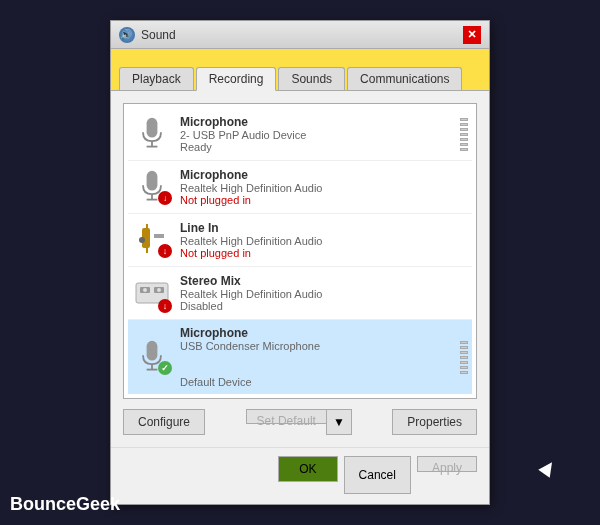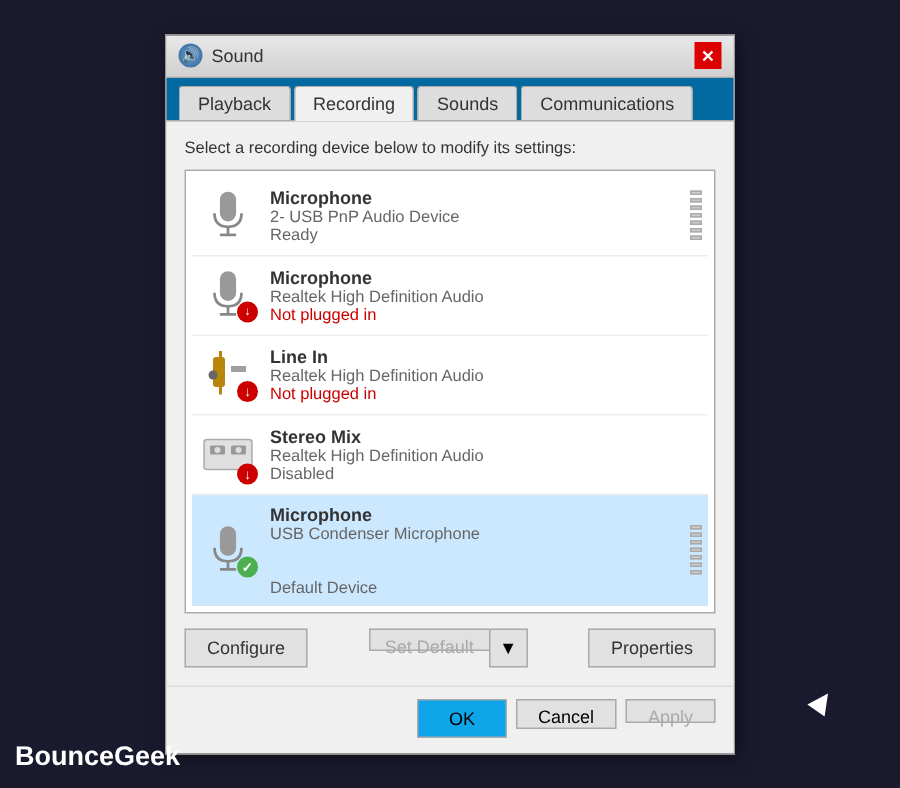--- a/index.html
+++ b/index.html
@@ -75,22 +75,22 @@
       border: none;
       cursor: pointer;
       display: flex;
       align-items: center;
       justify-content: center;
       font-size: 11px;
       color: white;
       font-weight: bold;
     }
     .tabs-container {
-      background: #0369a1;
-      padding: 5px 8px 0;
+      background: #fde047;
+      padding: 18px 8px 0;
       display: flex;
       gap: 2px;
     }
     .tab {
       padding: 4px 12px;
       font-size: 12px;
       background: #ddd;
       border: 1px solid #aaa;
       border-bottom: none;
       cursor: pointer;
@@ -232,32 +232,32 @@
       display: flex;
       justify-content: flex-end;
       padding: 8px 12px 10px;
       gap: 6px;
       background: #f0f0f0;
       border-top: 1px solid #ddd;
     }
     .ok-btn {
       padding: 4px 20px;
       font-size: 12px;
-      background: #0ea5e9;
+      background: #4d7c0f;
       border: 1px solid #aaa;
       cursor: pointer;
       height: 26px;
     }
     .cancel-btn {
       padding: 4px 14px;
       font-size: 12px;
       background: #e1e1e1;
       border: 1px solid #aaa;
       cursor: pointer;
-      height: 20px;
+      height: 38px;
     }
     .apply-btn {
       padding: 4px 14px;
       font-size: 12px;
       background: #e1e1e1;
       border: 1px solid #aaa;
       cursor: pointer;
       height: 16px;
       color: #aaa;
     }
@@ -281,21 +281,20 @@
   </div>
 
   <div class="tabs-container">
     <div class="tab">Playback</div>
     <div class="tab active">Recording</div>
     <div class="tab">Sounds</div>
     <div class="tab">Communications</div>
   </div>
 
   <div class="content">
-    <div class="instruction">Select a recording device below to modify its settings:</div>
 
     <div class="devices-list">
 
       <div class="device-item">
         <div class="device-icon-wrap">
           <svg class="mic-svg" viewBox="0 0 32 40">
             <rect x="10" y="2" width="12" height="22" rx="6" fill="#999"></rect>
             <path d="M6 18 Q6 28 16 28 Q26 28 26 18" stroke="#888" stroke-width="2" fill="none"></path>
             <line x1="16" y1="28" x2="16" y2="34" stroke="#888" stroke-width="2"></line>
             <line x1="10" y1="34" x2="22" y2="34" stroke="#888" stroke-width="2"></line>

